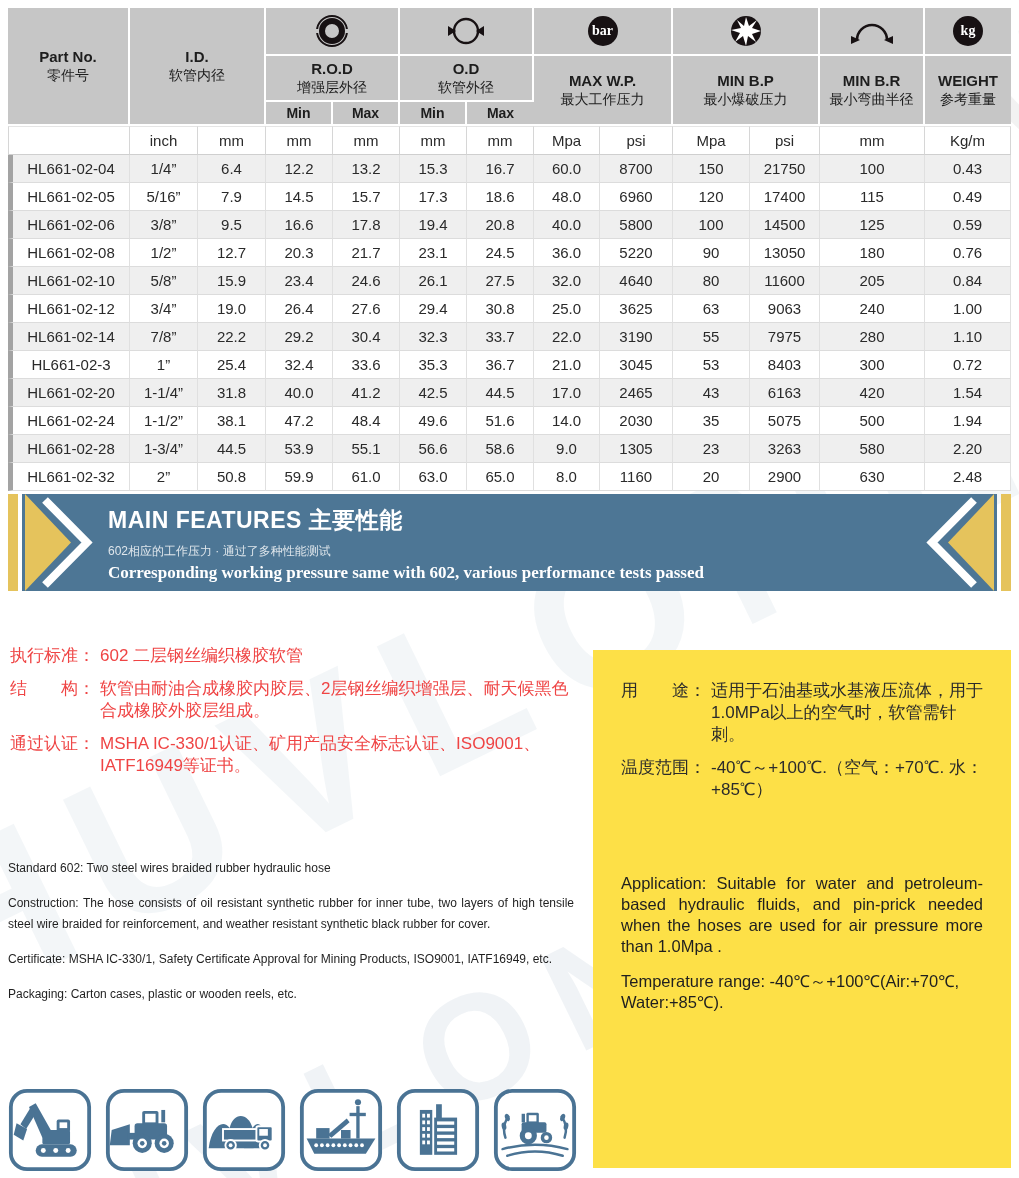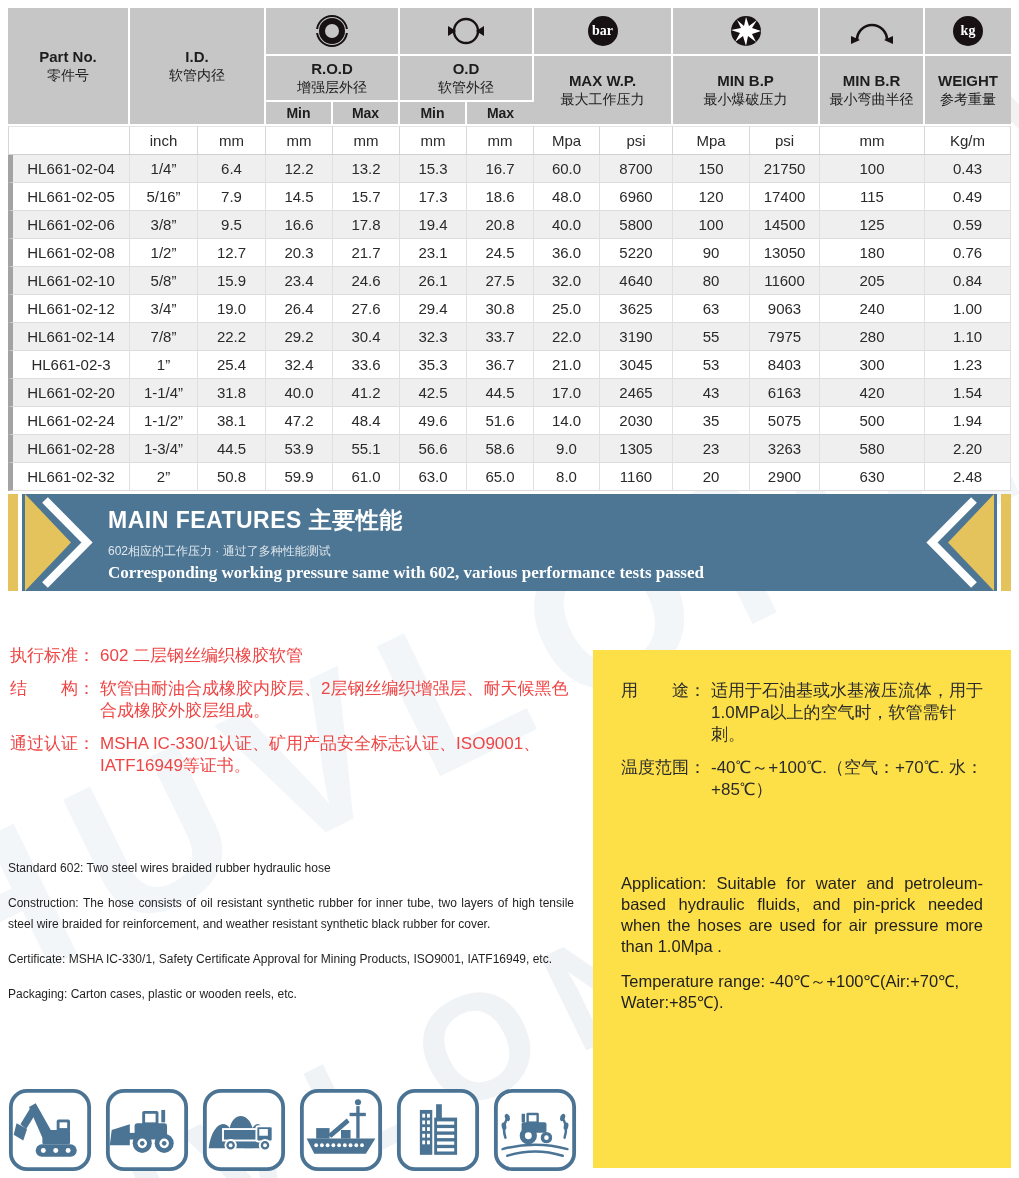--- a/index.html
+++ b/index.html
@@ -313,21 +313,21 @@
           <td>25.4</td>
           <td>32.4</td>
           <td>33.6</td>
           <td>35.3</td>
           <td>36.7</td>
           <td>21.0</td>
           <td>3045</td>
           <td>53</td>
           <td>8403</td>
           <td>300</td>
-          <td>1.23</td>
+          <td>0.72</td>
         </tr>
         <tr>
           <td>HL661-02-20</td>
           <td>1-1/4”</td>
           <td>31.8</td>
           <td>40.0</td>
           <td>41.2</td>
           <td>42.5</td>
           <td>44.5</td>
           <td>17.0</td>

